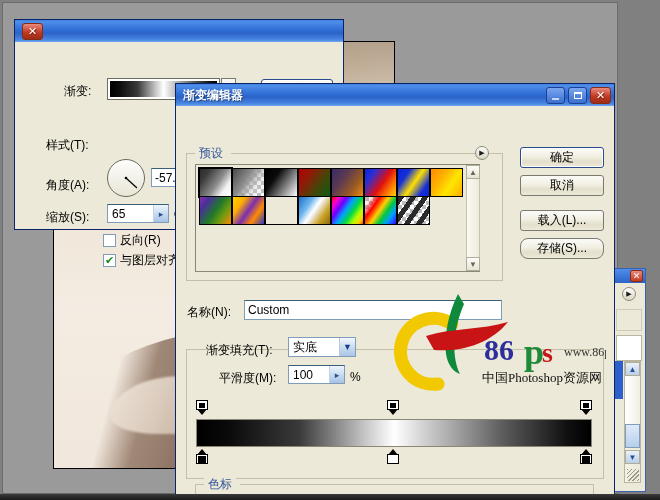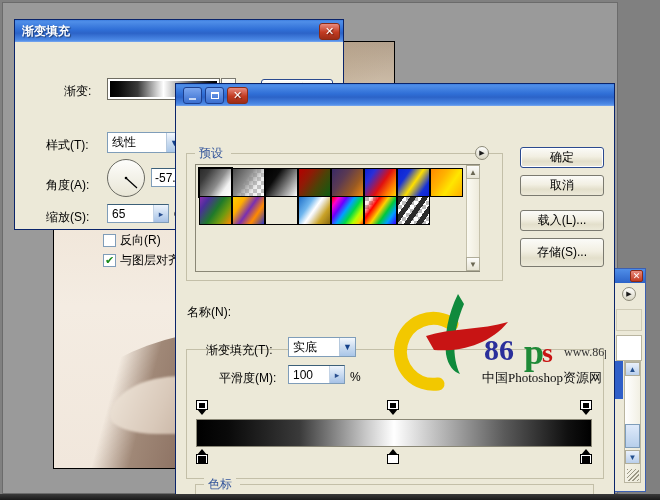--- a/index.html
+++ b/index.html
@@ -196,39 +196,34 @@
                   background:linear-gradient(180deg,#dfeafa,#b7cfeb);border:1px solid #7f9db9;"></div>
       <div class="sc-btn" style="position:absolute;left:0;right:0;bottom:18px;
            background:linear-gradient(180deg,#eaf1fb,#b9cfeb);color:#24508f;">▼</div>
       <div style="position:absolute;left:2px;bottom:1px;width:12px;height:12px;
                   background:repeating-linear-gradient(135deg,#9a9784 0 1px,transparent 1px 3px);"></div>
     </div>
   </div>
 
   <div class="dlg" style="left:14px; top:19px; width:330px; height:211px;">
     <div class="dlg-title">
-      <span class="t">渐变填充</span>
       <span class="tb-btn tb-close">✕</span>
     </div>
     <div class="dlg-body" style="height:189px;">
 
       <div class="lbl" style="position:absolute; left:49px; top:41px;">渐变:</div>
       <div style="position:absolute; left:92px; top:36px; width:113px; height:22px;
                   border:1px solid #6f6d62; background:#fff; padding:2px;">
         <div class="grad-bw" style="width:100%;height:100%;"></div>
       </div>
       <div style="position:absolute; left:206px; top:36px; width:15px; height:22px;
                   background:linear-gradient(180deg,#fbfbf6,#e6e3d2);border:1px solid #7b7a70;
                   display:flex;align-items:center;justify-content:center;font-size:8px;">▼</div>
 
       <div class="lbl" style="position:absolute; left:31px; top:95px;">样式(T):</div>
-      <div class="combo" style="position:absolute; left:92px; top:90px; width:76px; height:21px;">
-        <span>线性</span>
-        <span class="arrow">▼</span>
-      </div>
 
       <div class="lbl" style="position:absolute; left:31px; top:135px;">角度(A):</div>
       <div style="position:absolute; left:92px; top:117px; width:38px; height:38px; border-radius:50%;
                   background:linear-gradient(180deg,#fdfdfb,#e9e6d6); border:1px solid #6a6a62;">
         <svg width="36" height="36" viewBox="0 0 36 36">
           <line x1="18" y1="18" x2="29" y2="28" stroke="#000" stroke-width="1.2"></line>
           <circle cx="18" cy="18" r="1.3" fill="#000"></circle>
         </svg>
       </div>
       <div class="field" style="position:absolute; left:136px; top:126px; width:48px; height:19px;">-57.99</div>
@@ -252,20 +247,21 @@
         <span class="cb">✔</span>
         <span class="lbl">与图层对齐(L)</span>
       </div>
 
       <div class="btn default" style="position:absolute; left:246px; top:37px; width:72px; height:21px;">确定</div>
     </div>
   </div>
 
   <div class="dlg" style="left:175px; top:83px; width:440px; height:417px;">
     <div class="dlg-title">
+      <span class="t">渐变编辑器</span>
       <span class="tb-btn tb-min">
           <span class="ln"></span>
         </span>
       <span class="tb-btn tb-max">
           <span class="sq"></span>
         </span>
       <span class="tb-btn tb-close">✕</span>
     </div>
 
     <div class="dlg-body" style="height:395px;">
@@ -307,23 +303,24 @@
       <div class="scroll" style="left:290px; top:59px; width:14px; height:106px; border:none; background:transparent;">
         <div class="sc-btn">▲</div>
         <div style="position:absolute;left:0;right:0;top:14px;bottom:14px;background:linear-gradient(90deg,#fbfaf2,#eeebdc);
                     border-left:1px solid #c6c2ac;border-right:1px solid #c6c2ac;"></div>
         <div class="sc-btn" style="position:absolute;left:0;right:0;bottom:0;">▼</div>
       </div>
 
       <div class="btn default" style="position:absolute; left:344px; top:41px; width:84px; height:21px;">确定</div>
       <div class="btn" style="position:absolute; left:344px; top:104px; width:84px; height:21px;">载入(L)...</div>
       <div class="btn" style="position:absolute; left:344px; top:69px; width:84px; height:21px;">取消</div>
-      <div class="btn" style="position:absolute; left:344px; top:132px; width:84px; height:29px;">存储(S)...</div>
+      <div class="btn" style="position:absolute; left:344px; top:132px; width:84px; height:21px;border-radius:8px;">存储(S)...</div>
 
       <div class="lbl" style="position:absolute; left:11px; top:198px;">名称(N):</div>
+      <div class="field" style="position:absolute; left:68px; top:194px; width:258px; height:20px;">Custom</div>
 
       <div class="group" style="left:10px; top:243px; width:418px; height:130px;">
         <div class="group-topleft"></div>
         <div class="group-topright" style="left:0;"></div>
       </div>
 
       <div class="lbl" style="position:absolute; left:30px; top:236px;">渐变填充(T):</div>
       <div class="combo" style="position:absolute; left:112px; top:231px; width:68px; height:20px;">
         <span>实底</span>
         <span class="arrow">▼</span>

